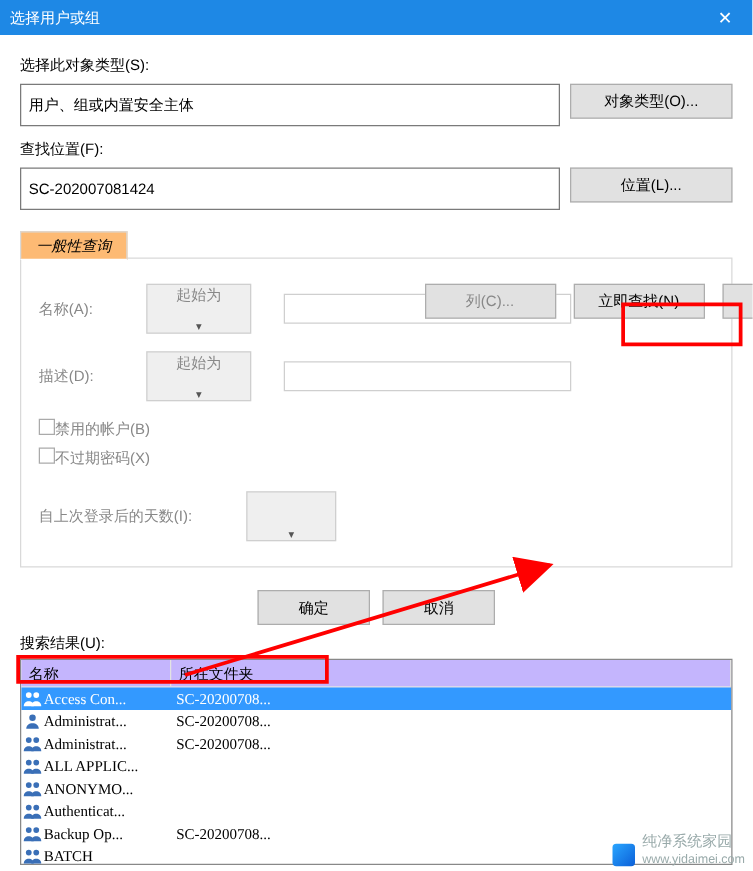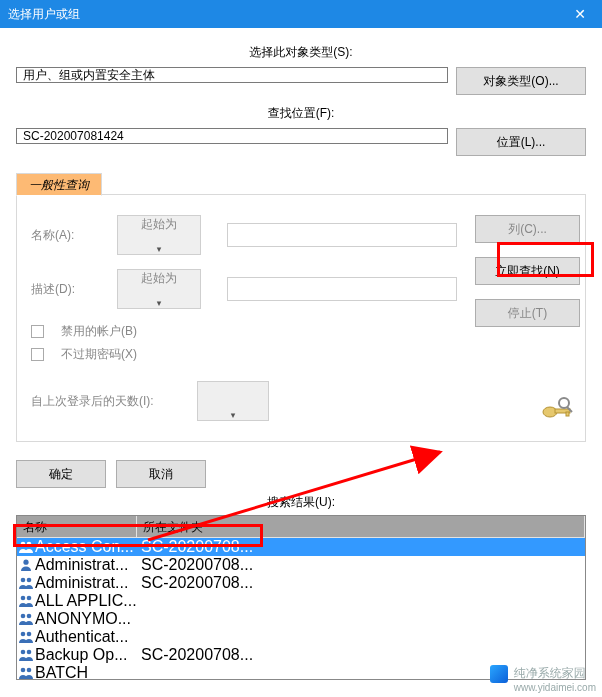--- a/index.html
+++ b/index.html
@@ -28,30 +28,30 @@
     height: 28px;
     display: flex;
     align-items: center;
     justify-content: center;
     font-size: 14px;
     color: #fff;
   }
   .body {
     padding: 16px 16px 8px 16px;
   }
-  .row { margin-bottom: 6px; text-align: center; }
+  .row { margin-bottom: 6px; }
   .field-row {
     display: flex;
     gap: 8px;
     margin-bottom: 10px;
   }
   .textbox {
     flex: 1;
     border: 1px solid #7a7a7a;
-    height: 16px;
+    height: 34px;
     padding: 2px 6px;
     display: flex;
     align-items: center;
     font-size: 12px;
     background: #fff;
   }
   .btn {
     border: 1px solid #adadad;
     background: #e1e1e1;
     height: 28px;
@@ -84,21 +84,20 @@
   }
   .criteria {
     padding: 20px 14px 20px 14px;
     display: flex;
     gap: 18px;
   }
   .criteria-left { flex: 1; color: #888; }
   .criteria-right {
     width: 100px;
     display: flex;
-    flex-direction: column;
     gap: 14px;
     justify-content: center;
   }
   .crow {
     display: flex;
     align-items: center;
     gap: 26px;
     margin-bottom: 14px;
   }
   .crow .lbl { width: 60px; }
@@ -116,65 +115,66 @@
   }
   .combo .chev { font-size: 9px; color: #555; }
   .tin {
     border: 1px solid #cfcfcf;
     background: #fff;
     height: 24px;
     width: 230px;
   }
   .cbox {
     display: flex;
-    align-items: center;
-    gap: 17px;
+    align-items: flex-start;
+    gap: 0;
     margin: 6px 0 4px 0;
     color: #888;
   }
   .cbox .sq {
     width: 13px; height: 13px;
     border: 1px solid #aaa;
     background: #fff;
   }
   .keyicon {
     width: 36px; height: 24px;
     align-self: flex-end;
   }
   .results-hdr {
     display: flex;
     align-items: center;
-    justify-content: flex-start;
+    justify-content: center;
     gap: 10px;
     margin: 18px 0 6px 0;
   }
   .list {
     border: 1px solid #888;
     height: 165px;
     overflow: hidden;
   }
   .cols {
     display: flex;
-    background: #a3a3a3;
+    background: #c4b5fd;
     border-bottom: 1px solid #e3e3e3;
     height: 22px;
     font-size: 12px;
   }
   .col {
     border-right: 1px solid #e3e3e3;
     padding: 3px 6px;
   }
   .col.c1 { width: 120px; }
   .col.c2 { flex: 1; }
   .litems { }
   .litem {
     display: flex;
     height: 18px;
     align-items: center;
-    font-size: 16px;
+    font-size: 12px;
+    font-family: Liberation Serif, serif;
   }
   .litem.sel { background: #3399ff; color: #fff; }
   .litem .ic {
     width: 18px; height: 16px;
     display: flex; align-items: center; justify-content: center;
   }
   .litem .n { width: 102px; overflow: hidden; white-space: nowrap; }
   .litem .f { flex: 1; padding-left: 4px; overflow: hidden; white-space: nowrap; }
   svg { display: block; }
 
@@ -190,21 +190,21 @@
     pointer-events: none;
     z-index: 49;
   }
   .watermark {
     position: absolute;
     right: 6px;
     bottom: 4px;
     font-size: 12px;
     color: #9aa;
     display: flex;
-    align-items: flex-start;
+    align-items: flex-end;
     gap: 6px;
     margin-left: 48px;
   }
   .watermark .logo {
     width: 18px; height: 18px;
     background: linear-gradient(135deg,#2aa6ff,#0b5fd8);
     border-radius: 3px;
   }
 </style>
 </head>

